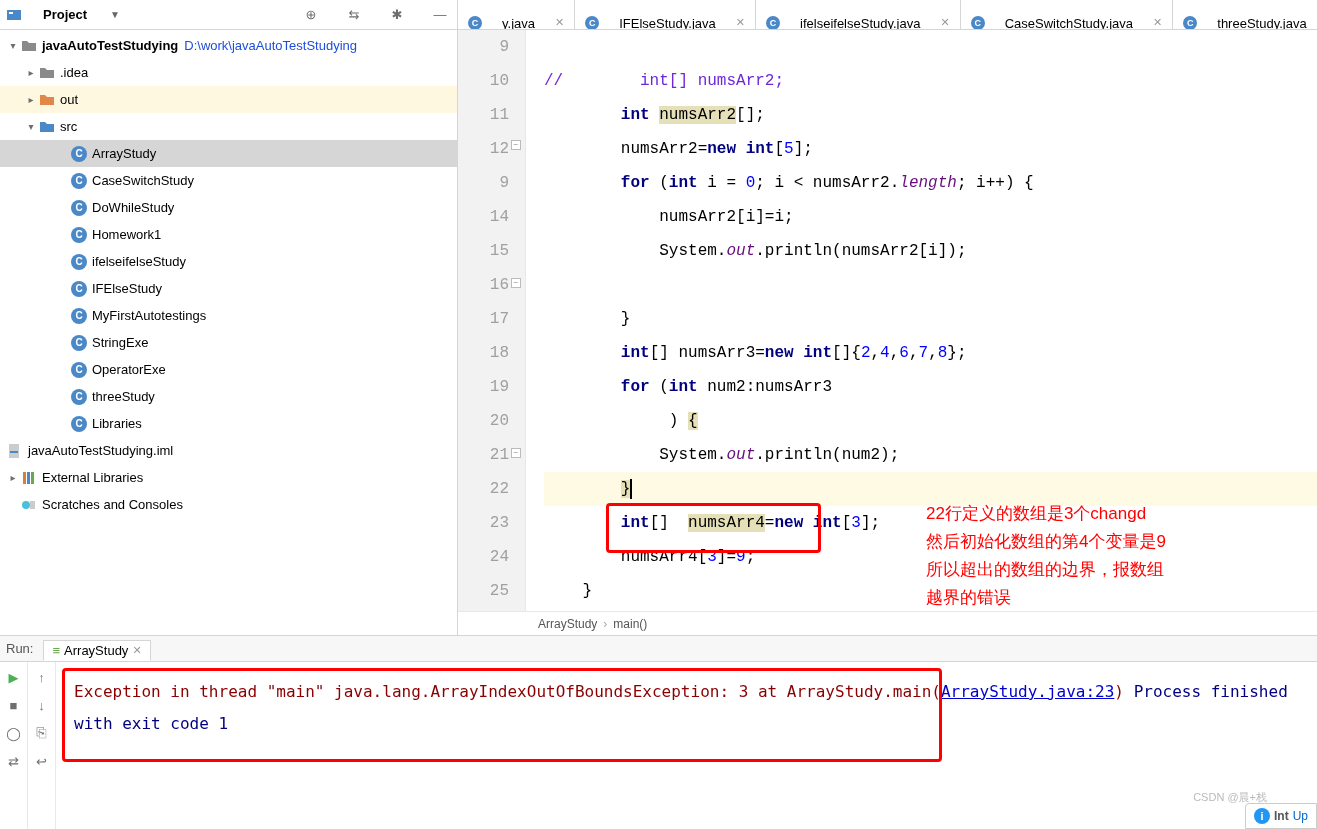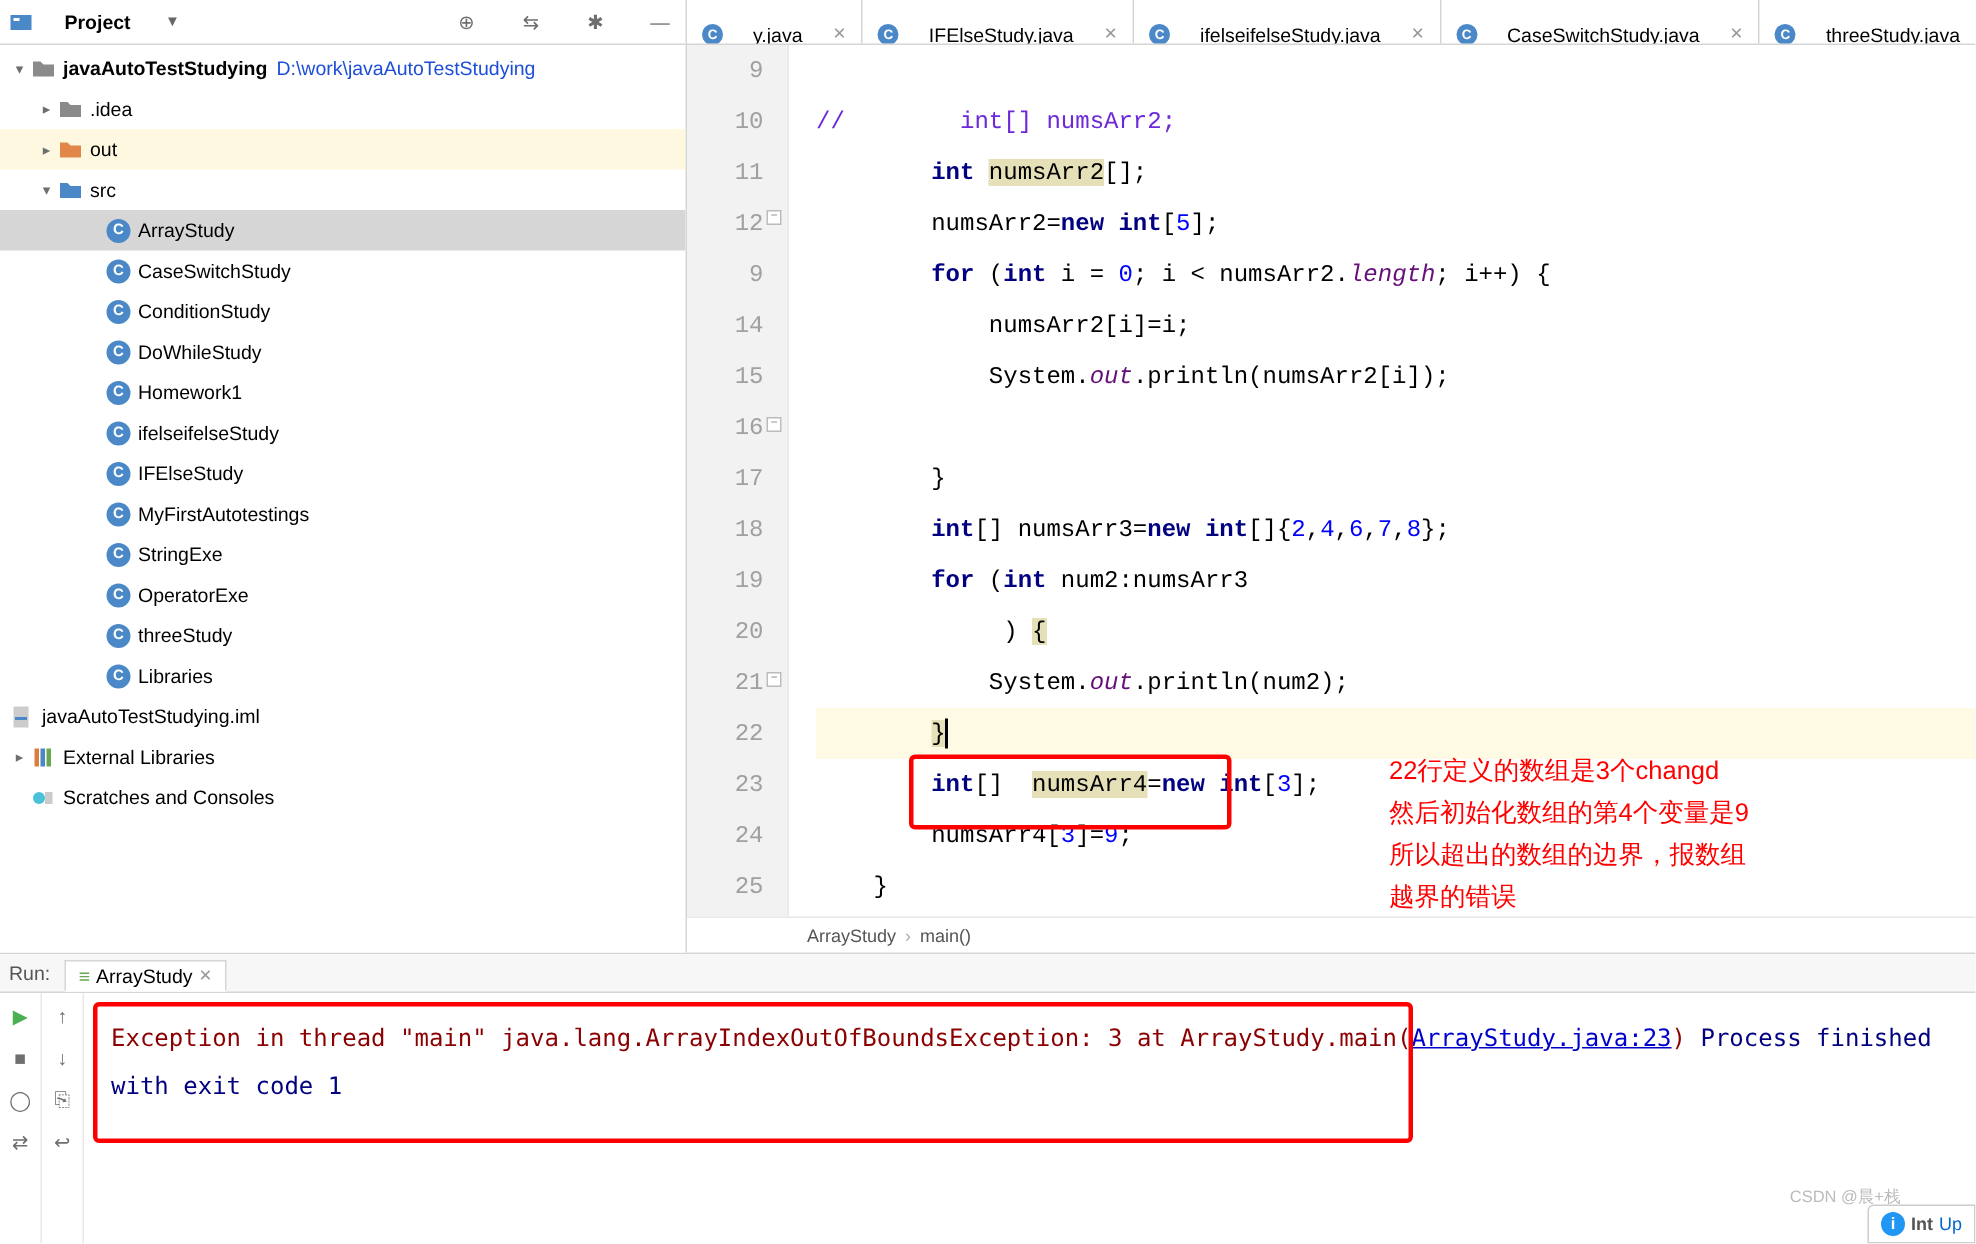--- a/index.html
+++ b/index.html
@@ -145,26 +145,20 @@
             <span class="node-icon">
               <span class="class-icon"></span>
             </span>
             <span>ArrayStudy</span>
           </div>
           <div class="tree-row indent3">
             <span class="node-icon">
               <span class="class-icon"></span>
             </span>
             <span>CaseSwitchStudy</span>
-          </div>
-          <div class="tree-row indent3">
-            <span class="node-icon">
-              <span class="class-icon"></span>
-            </span>
-            <span>ConditionStudy</span>
           </div>
           <div class="tree-row indent3">
             <span class="node-icon">
               <span class="class-icon"></span>
             </span>
             <span>DoWhileStudy</span>
           </div>
           <div class="tree-row indent3">
             <span class="node-icon">
               <span class="class-icon"></span>

